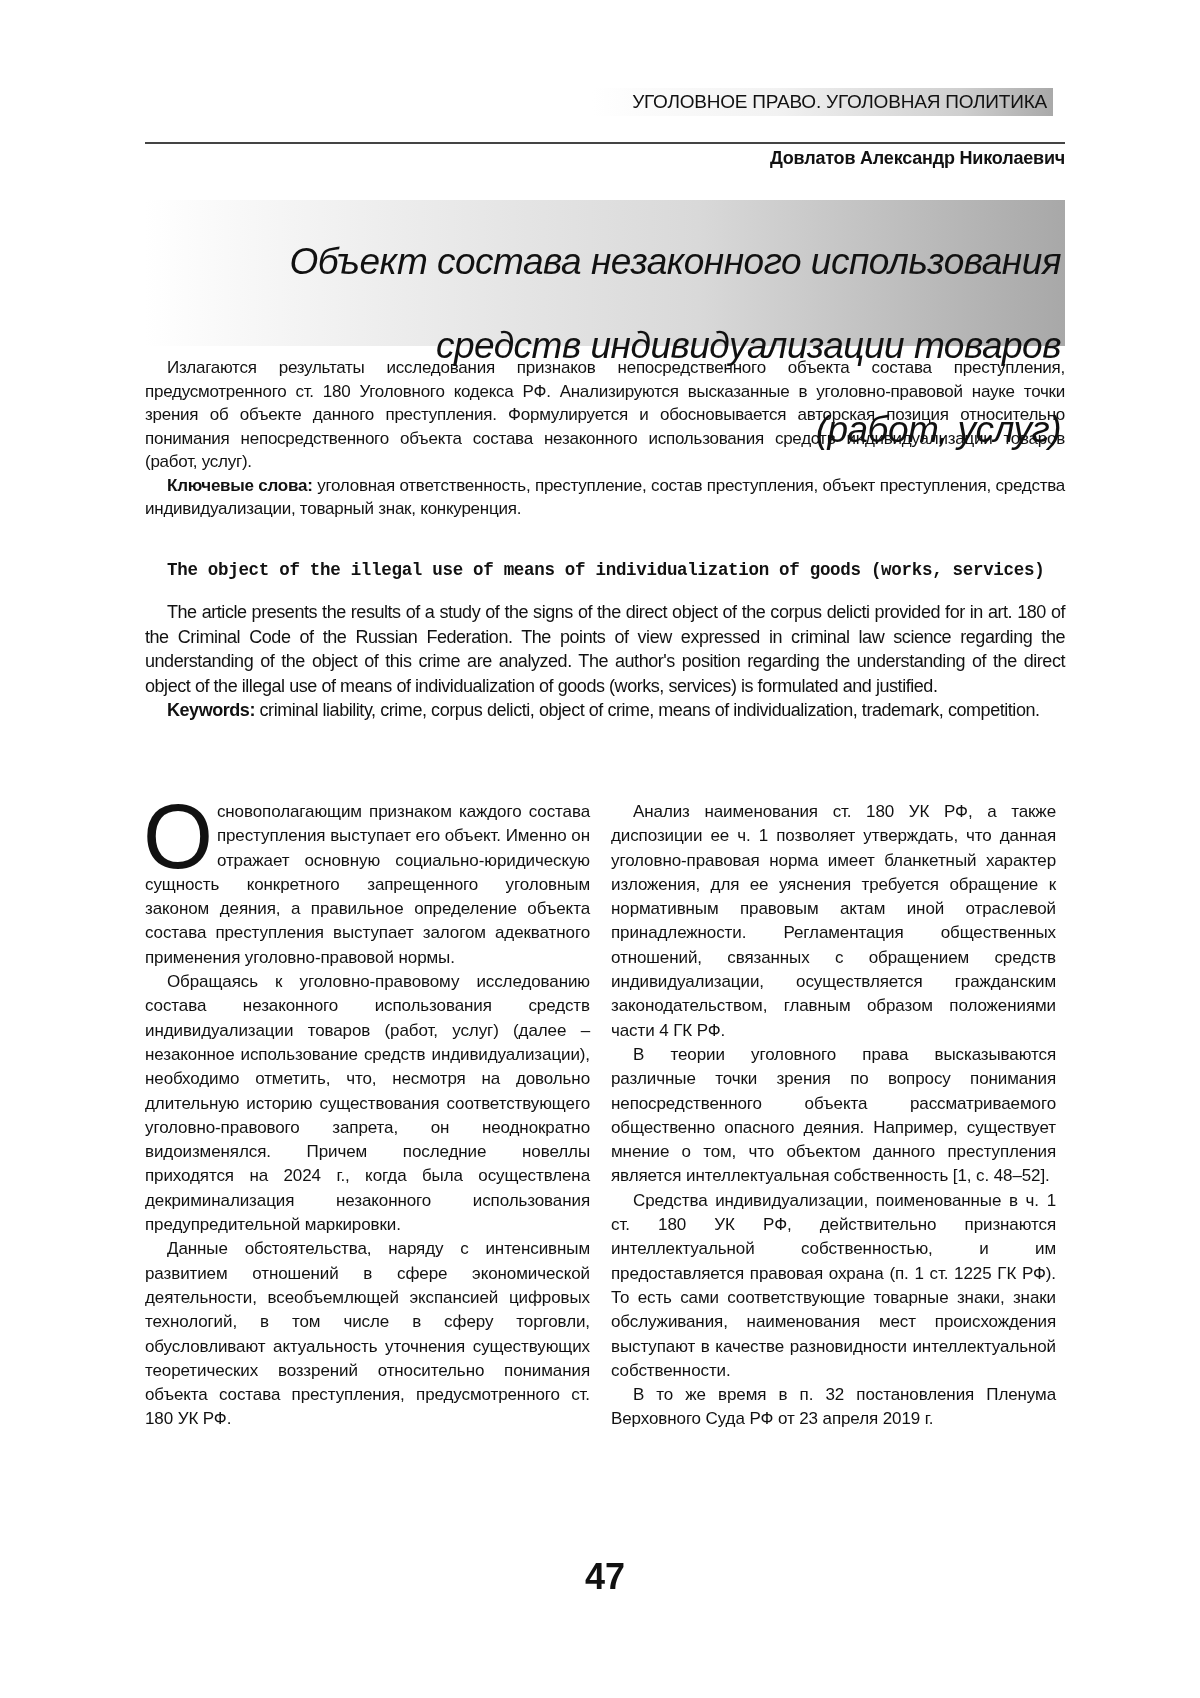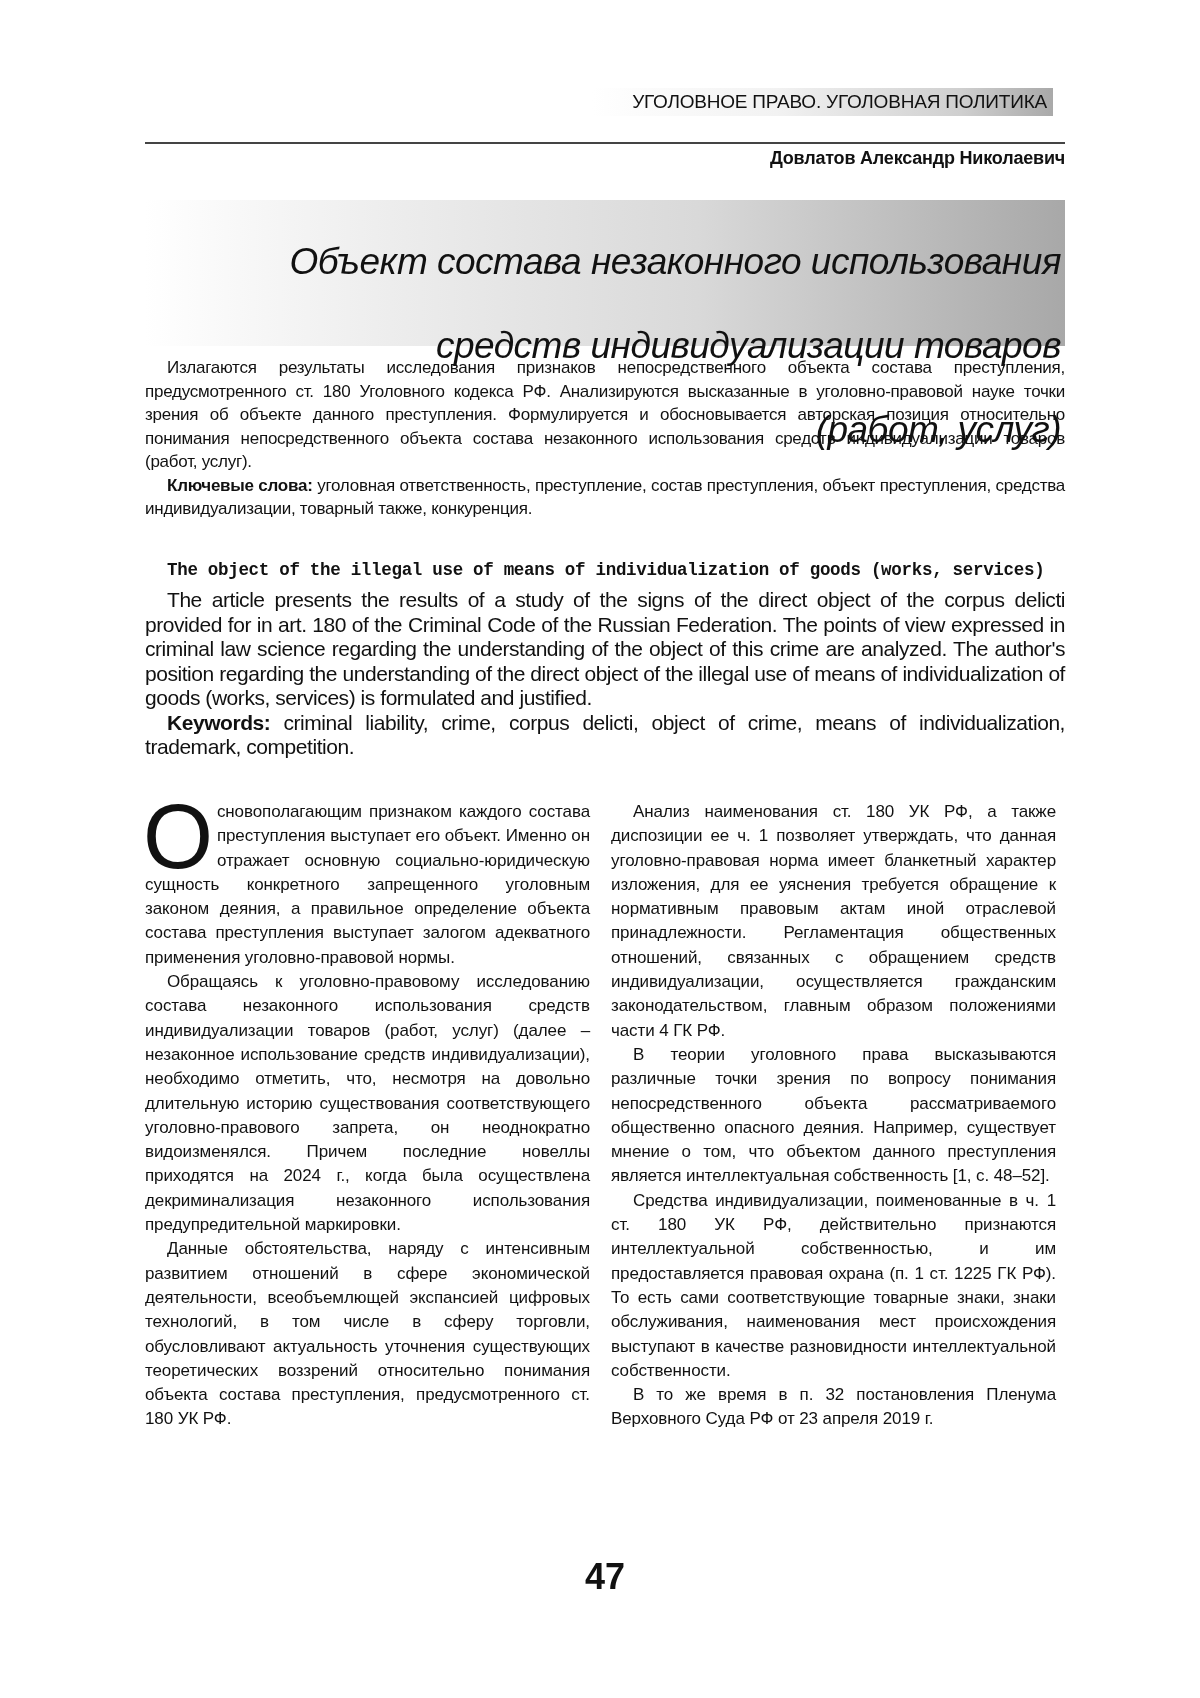--- a/index.html
+++ b/index.html
@@ -35,22 +35,22 @@
     text-align: justify; letter-spacing: -0.25px;
   }
   .abstract-ru p { margin: 0; text-indent: 22px; }
   .kw-label { font-weight: bold; }
 
   .en-title {
     position: absolute; top: 560px; left: 22px;
     font-family: Liberation Mono, monospace; font-weight: bold; font-size: 17.5px; letter-spacing: -0.3px;
   }
   .abstract-en {
-    position: absolute; top: 588px; left: 0; width: 920px;
-    font-family: "Liberation Sans", sans-serif; font-size: 21px; line-height: 24.5px;
+    position: absolute; top: 600px; left: 0; width: 920px;
+    font-family: "Liberation Sans", sans-serif; font-size: 18px; line-height: 24.5px;
     text-align: justify; letter-spacing: -0.45px;
   }
   .abstract-en p { margin: 0; text-indent: 22px; }
 
   .col {
     position: absolute; top: 800px; width: 445px;
     font-family: "Liberation Sans", sans-serif; font-size: 17px; line-height: 24.3px;
     text-align: justify; letter-spacing: -0.1px;
   }
   .col p { margin: 0; text-indent: 22px; }
@@ -81,21 +81,21 @@
   <div class="title-box">
     <div class="title">
       <span>Объект состава незаконного использования</span>
       <span>средств индивидуализации товаров</span>
       <span>(работ, услуг)</span>
     </div>
   </div>
 
   <div class="abstract-ru">
     <p>Излагаются результаты исследования признаков непосредственного объекта состава преступления, предусмотренного ст. 180 Уголовного кодекса РФ. Анализируются высказанные в уголовно-правовой науке точки зрения об объекте данного преступления. Формулируется и обосновывается авторская позиция относительно понимания непосредственного объекта состава незаконного использования средств индивидуализации товаров (работ, услуг).</p>
-    <p><span class="kw-label">Ключевые слова:</span><span> уголовная ответственность, преступление, состав преступления, объект преступления, средства индивидуализации, товарный также, конкуренция.</span></p>
+    <p><span class="kw-label">Ключевые слова:</span><span> уголовная ответственность, преступление, состав преступления, объект преступления, средства индивидуализации, товарный знак, конкуренция.</span></p>
   </div>
 
   <div class="en-title">The object of the illegal use of means of individualization of goods (works, services)</div>
 
   <div class="abstract-en">
     <p>The article presents the results of a study of the signs of the direct object of the corpus delicti provided for in art. 180 of the Criminal Code of the Russian Federation. The points of view expressed in criminal law science regarding the understanding of the object of this crime are analyzed. The author's position regarding the understanding of the direct object of the illegal use of means of individualization of goods (works, services) is formulated and justified.</p>
     <p><span class="kw-label">Keywords:</span><span> criminal liability, crime, corpus delicti, object of crime, means of individualization, trademark, competition.</span></p>
   </div>
 
   <div class="col col-left">

